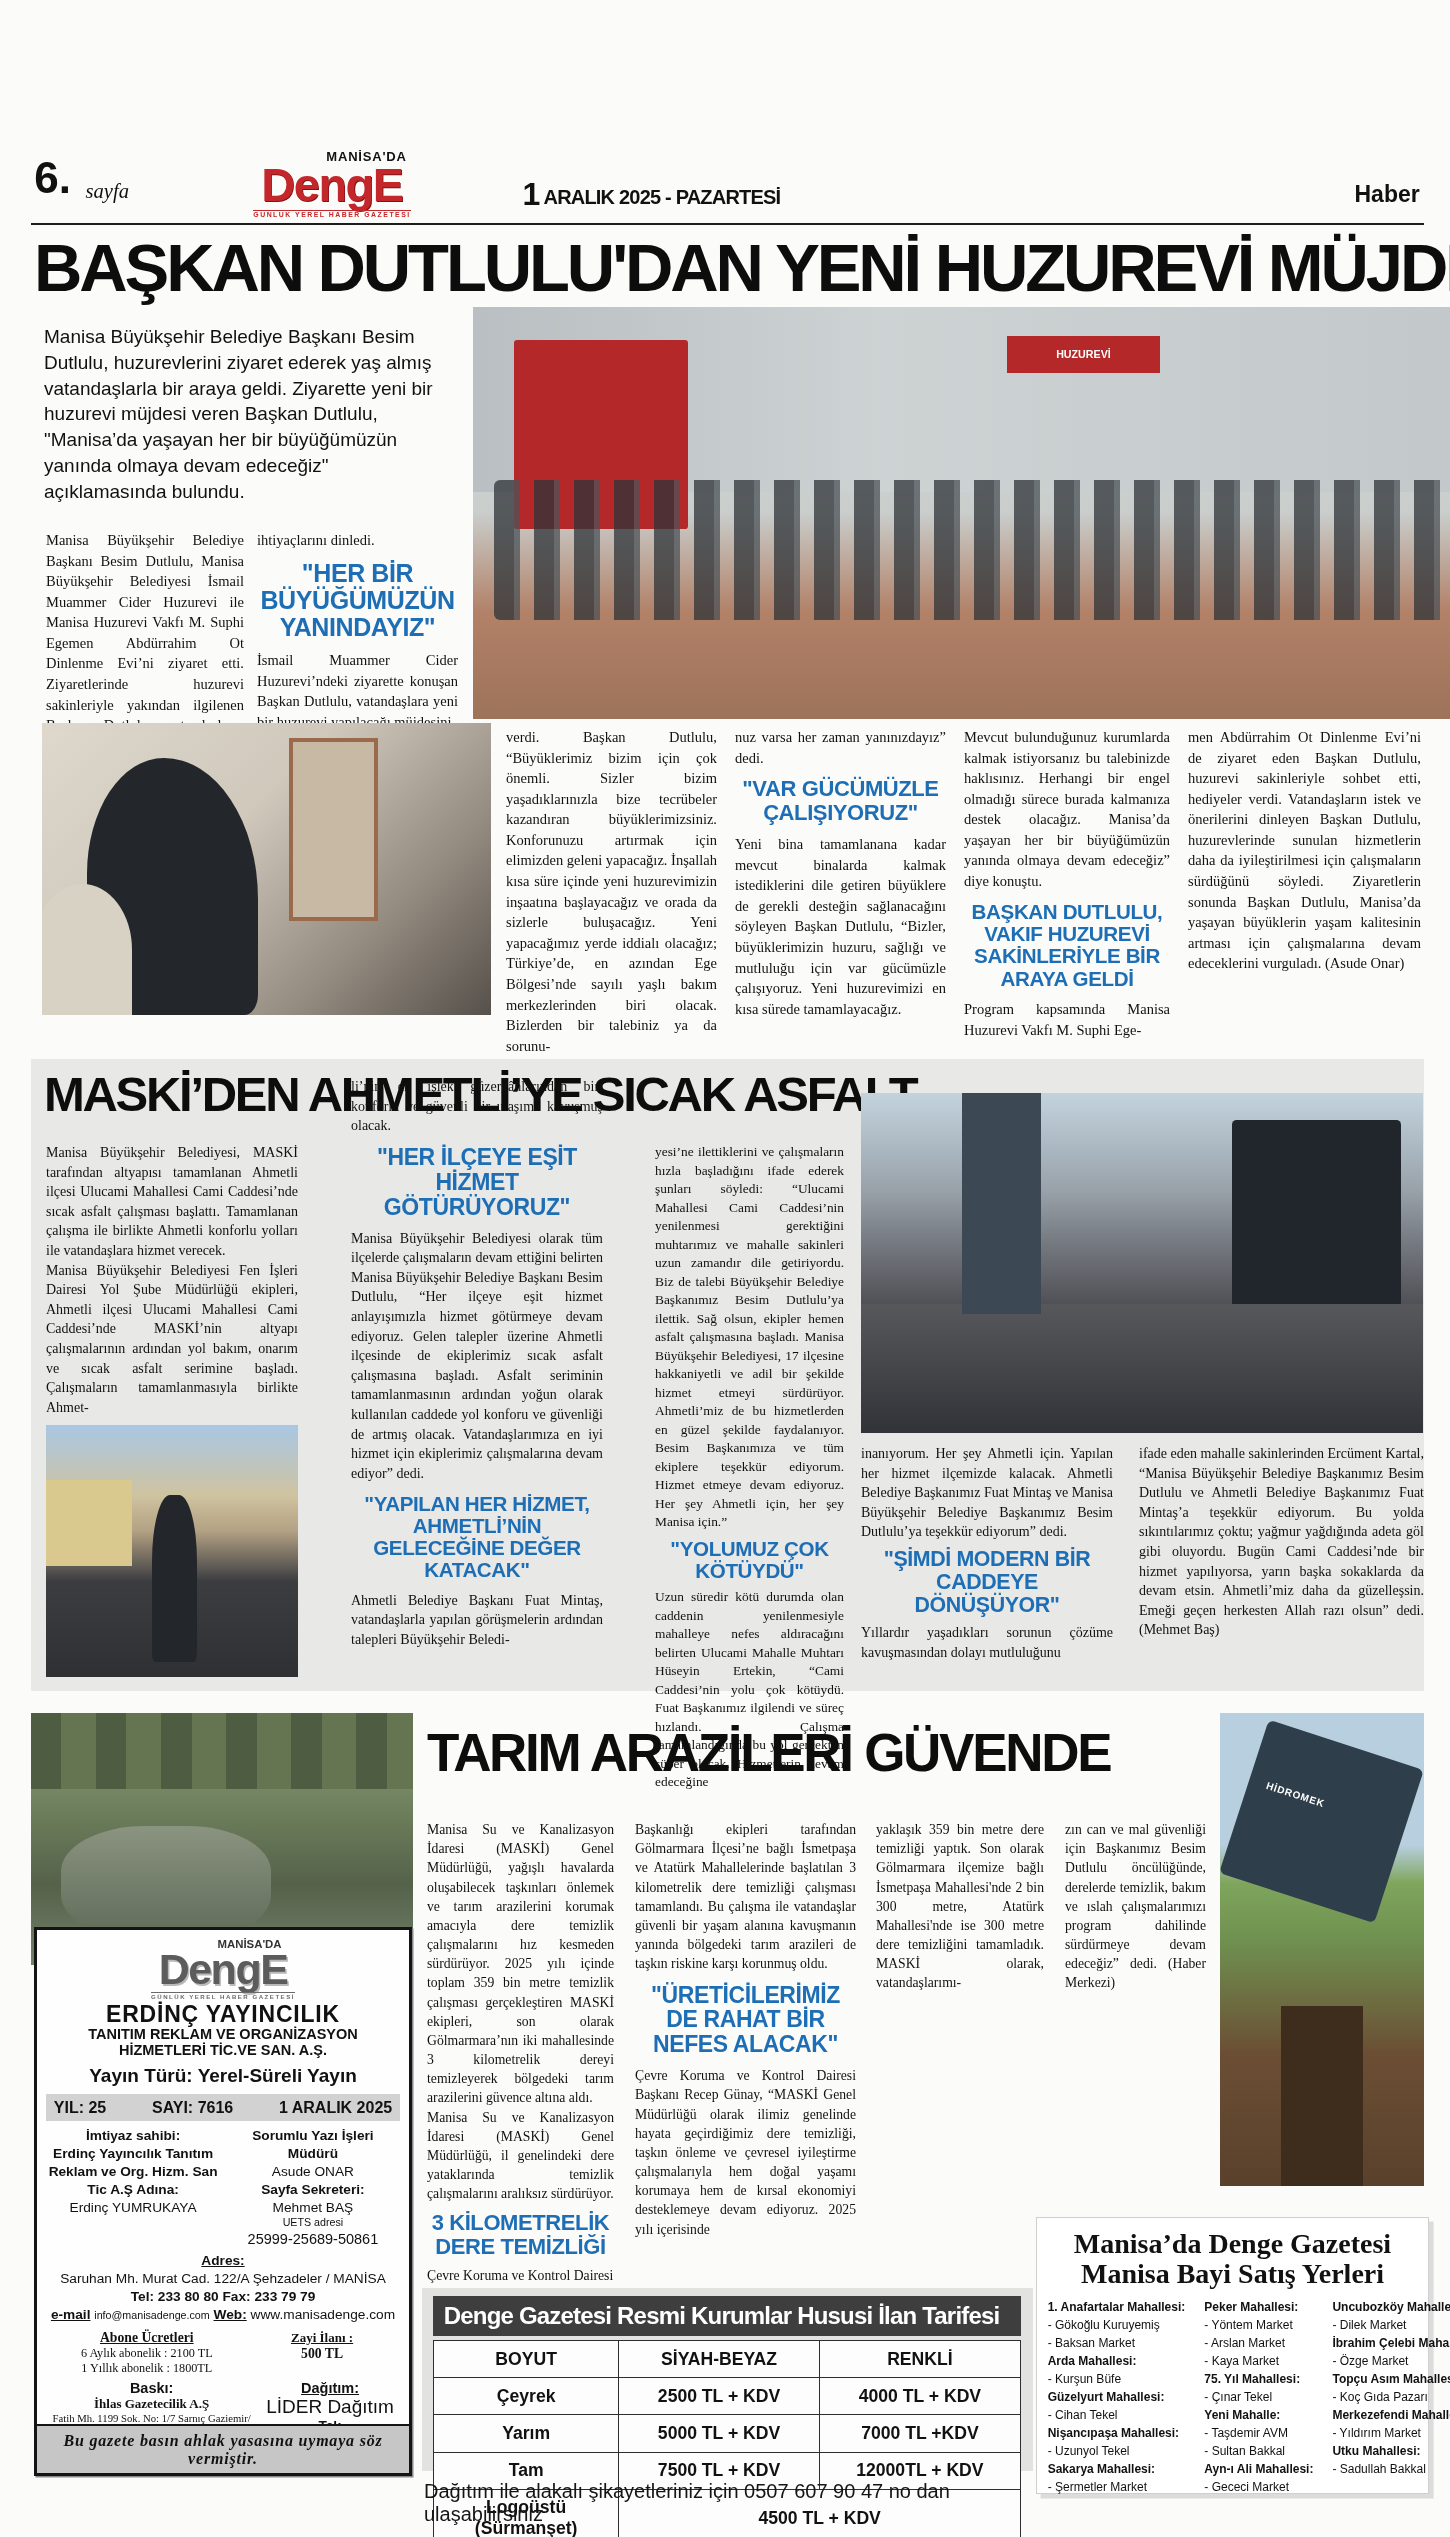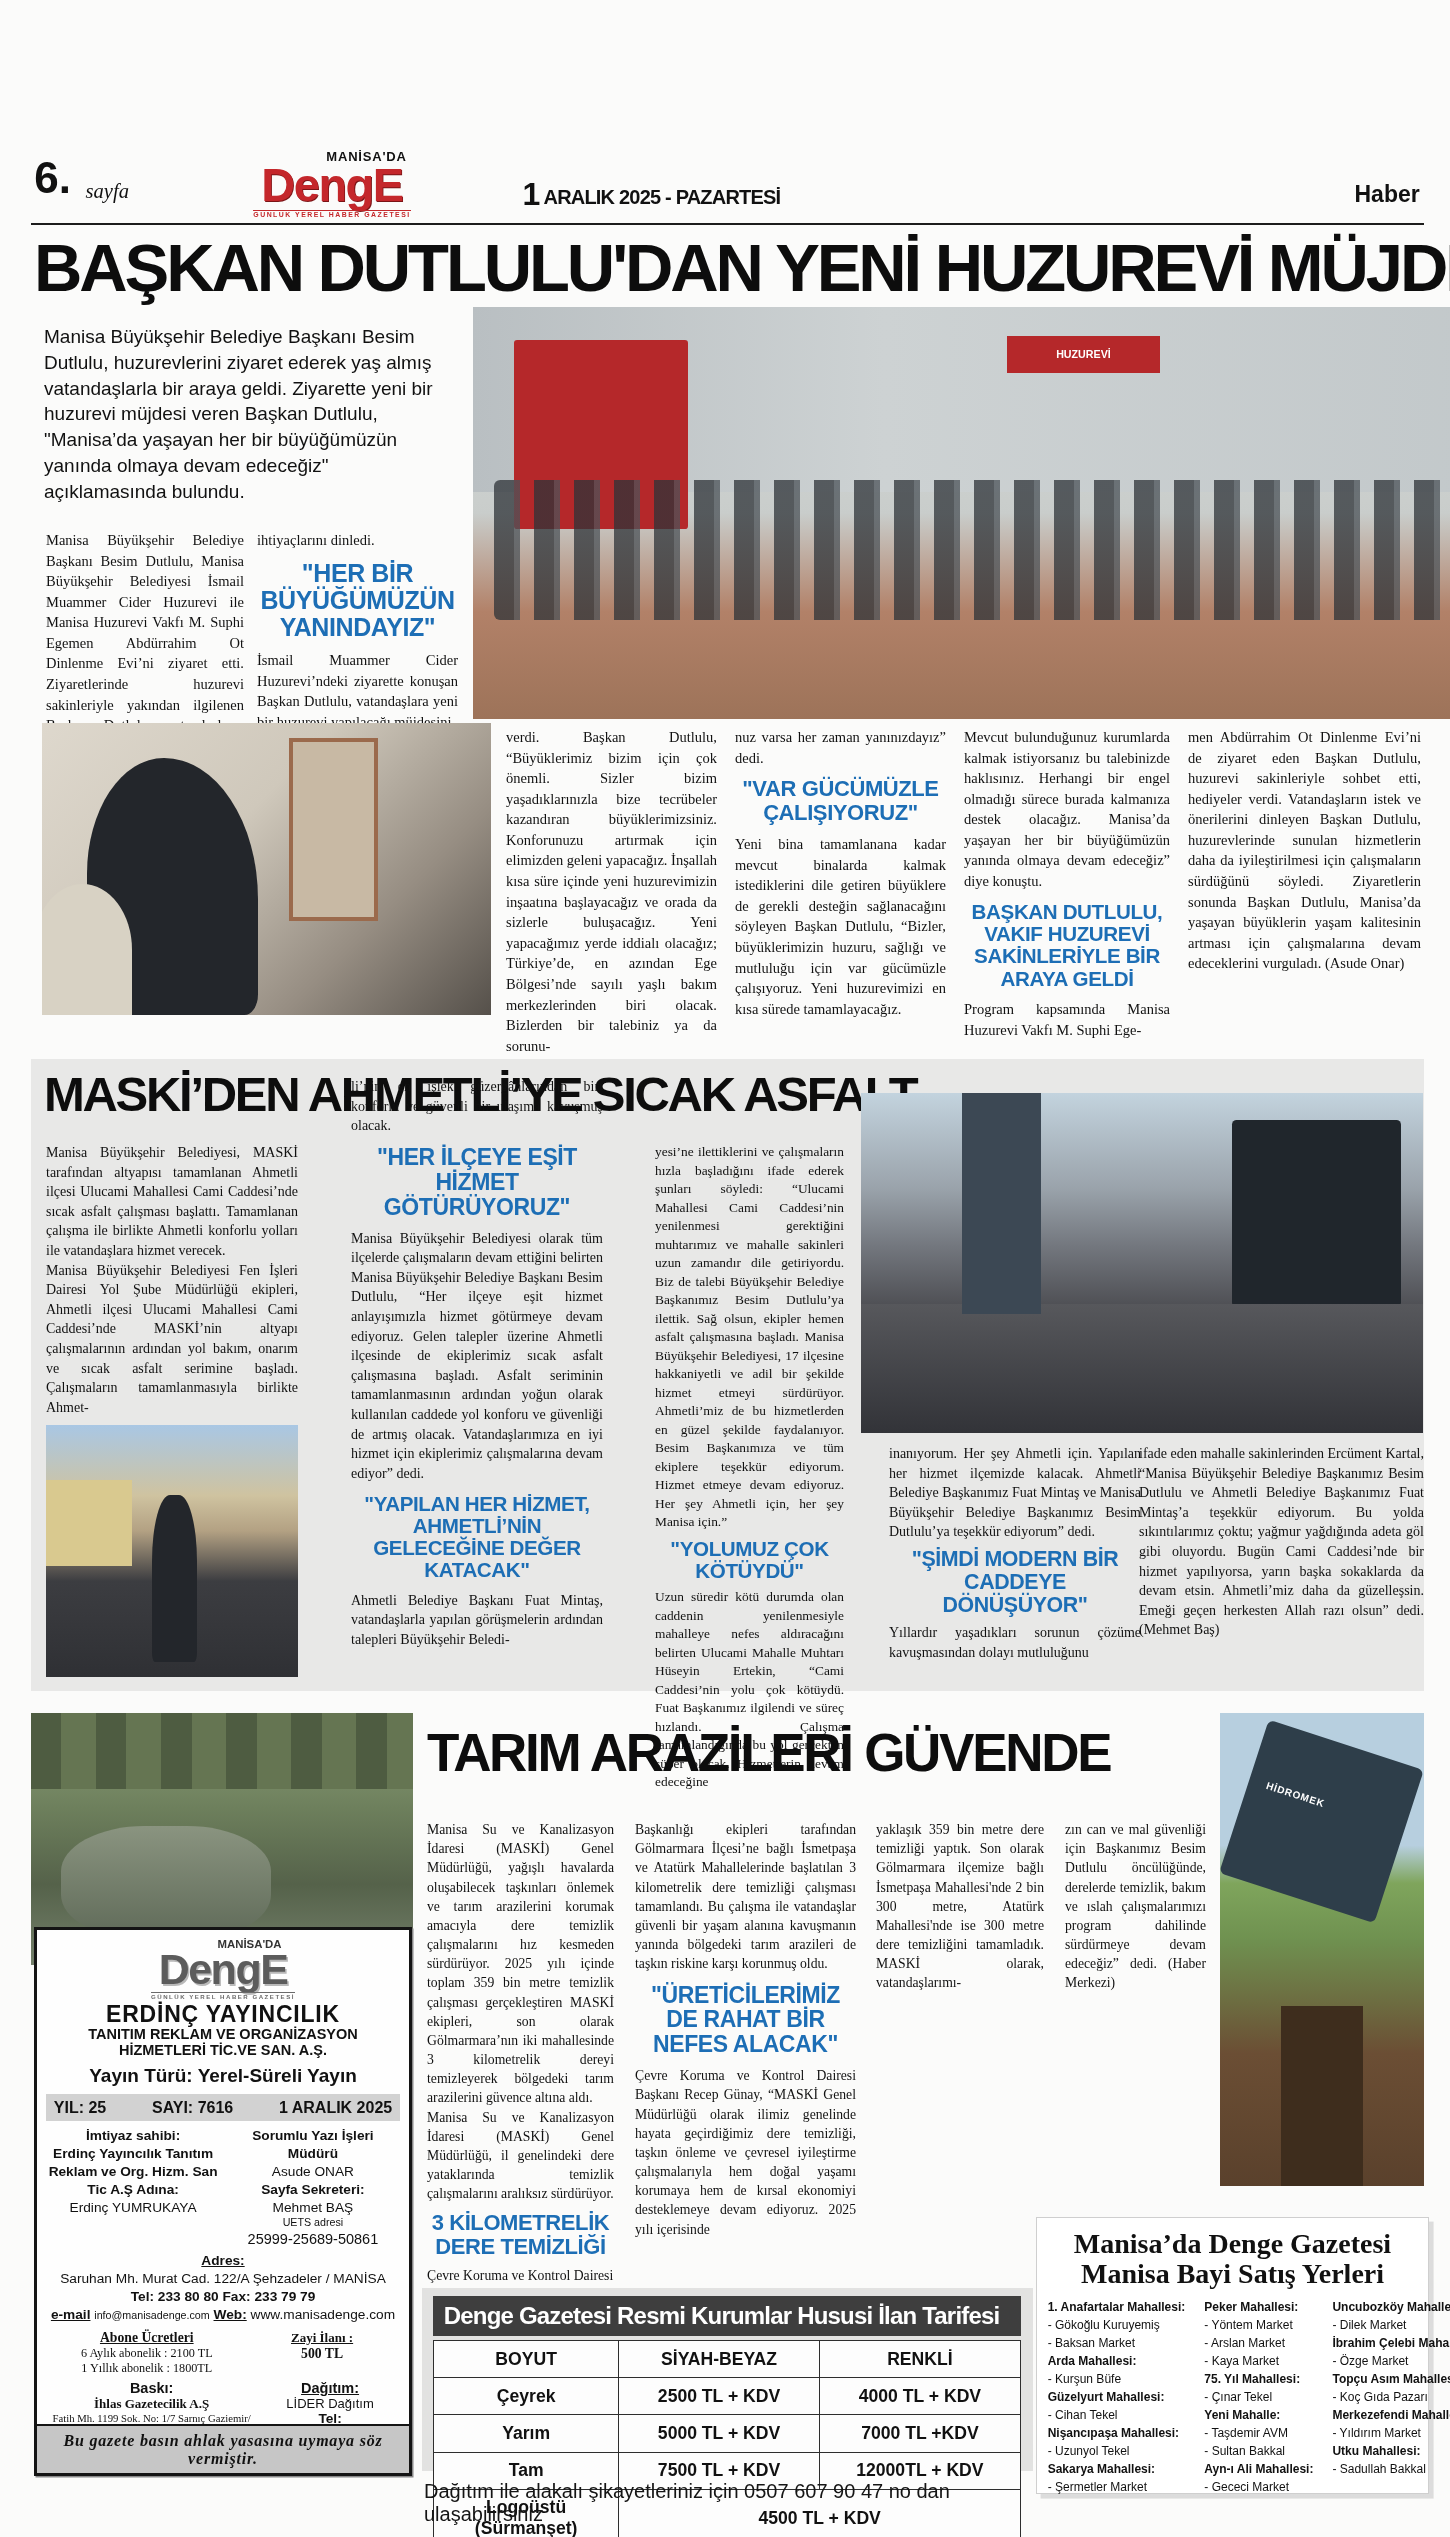--- a/index.html
+++ b/index.html
@@ -110,21 +110,21 @@
   <div class="bh bh3" style="font-size:20.6px;">"YAPILAN HER HİZMET, AHMETLİ’NİN GELECEĞİNE DEĞER KATACAK"</div>
   <div class="serifcol a2col">Ahmetli Belediye Başkanı Fuat Mintaş, vatandaşlarla yapılan görüşmelerin ardından talepleri Büyükşehir Beledi-</div>
 </div>
 
 <div class="abs" style="left:655px;top:1143px;width:189px;height:534px;">
   <div class="serifcol" style="font-size:13.4px;line-height:1.38;">yesi’ne ilettiklerini ve çalışmaların hızla başladığını ifade ederek şunları söyledi: “Ulucami Mahallesi Cami Caddesi’nin yenilenmesi gerektiğini muhtarımız ve mahalle sakinleri uzun zamandır dile getiriyordu. Biz de talebi Büyükşehir Belediye Başkanımız Besim Dutlulu’ya ilettik. Sağ olsun, ekipler hemen asfalt çalışmasına başladı. Manisa Büyükşehir Belediyesi, 17 ilçesine hakkaniyetli ve adil bir şekilde hizmet etmeyi sürdürüyor. Ahmetli’miz de bu hizmetlerden en güzel şekilde faydalanıyor. Besim Başkanımıza ve tüm ekiplere teşekkür ediyorum. Hizmet etmeye devam ediyoruz. Her şey Ahmetli için, her şey Manisa için.”</div>
   <div class="bh bh3" style="font-size:20.6px;margin:6.1px 0;">"YOLUMUZ ÇOK KÖTÜYDÜ"</div>
   <div class="serifcol" style="font-size:13.4px;line-height:1.38;">Uzun süredir kötü durumda olan caddenin yenilenmesiyle mahalleye nefes aldıracağını belirten Ulucami Mahalle Muhtarı Hüseyin Ertekin, “Cami Caddesi’nin yolu çok kötüydü. Fuat Başkanımız ilgilendi ve süreç hızlandı. Çalışma tamamlandığında bu yol gerçekten süper olacak. Hizmetlerin devam edeceğine</div>
 </div>
 
-<div class="abs" style="left:889px;top:1444px;width:252px;height:237px;">
+<div class="abs" style="left:861px;top:1444px;width:252px;height:237px;">
   <div class="serifcol a2col">inanıyorum. Her şey Ahmetli için. Yapılan her hizmet ilçemizde kalacak. Ahmetli Belediye Başkanımız Fuat Mintaş ve Manisa Büyükşehir Belediye Başkanımız Besim Dutlulu’ya teşekkür ediyorum” dedi.</div>
   <div class="bh bh3" style="font-size:21.4px;margin:6.1px 0;">"ŞİMDİ MODERN BİR CADDEYE DÖNÜŞÜYOR"</div>
   <div class="serifcol a2col">Yıllardır yaşadıkları sorunun çözüme kavuşmasından dolayı mutluluğunu</div>
 </div>
 
 <div class="abs serifcol a2col" style="left:1139px;top:1444px;width:285px;height:237px;">ifade eden mahalle sakinlerinden Ercüment Kartal, “Manisa Büyükşehir Belediye Başkanımız Besim Dutlulu ve Ahmetli Belediye Başkanımız Fuat Mintaş’a teşekkür ediyorum. Bu yolda sıkıntılarımız çoktu; yağmur yağdığında adeta göl gibi oluyordu. Bugün Cami Caddesi’nde bir hizmet yapılıyorsa, yarın başka sokaklarda da devam etsin. Ahmetli’miz daha da güzelleşsin. Emeği geçen herkesten Allah razı olsun” dedi. (Mehmet Baş)</div>
 
 <div class="ph" style="left:30.5px;top:1713px;width:382px;height:252px;background:linear-gradient(180deg,#8fa27b 0%,#6d7f5c 38%,#55624a 68%,#74806b 100%);">
   <div style="left:8%;top:45%;width:55%;height:45%;background:linear-gradient(180deg,#8a9480,#5f6a58);border-radius:40%;"></div>
   <div style="left:0;top:0;width:100%;height:30%;background:repeating-linear-gradient(90deg,#4e5c41 0 30.5px,#657552 30.5px 65px);"></div>
@@ -208,21 +208,21 @@
   </div>
   <div style="display:flex;padding:4.6px 7.6px 0 7.6px;">
     <div style="flex:1.5;text-align:center;">
       <div style="font-weight:700;font-size:14.5px;">Baskı:</div>
       <div style="font-weight:700;font-size:13px;font-family:'Liberation Serif',serif;">İhlas Gazetecilik A.Ş</div>
       <div class="small" style="font-family:'Liberation Serif',serif;">Fatih Mh. 1199 Sok. No: 1/7 Sarnıç Gaziemir/İzmir</div>
       <div class="small" style="font-family:'Liberation Serif',serif;">Tel: 0232 483 96 60</div>
     </div>
     <div style="flex:1;text-align:center;">
       <div style="font-weight:700;text-decoration:underline;font-size:14.5px;">Dağıtım:</div>
-      <div style="font-size:13px;">LİDER Dağıtım</div>
+      <div style="font-size:19px;">LİDER Dağıtım</div>
       <div style="font-weight:700;text-decoration:underline;font-size:13.7px;">Tel:</div>
       <div style="font-size:15.3px;">0507 607 90 47</div>
     </div>
   </div>
   <div style="position:absolute;left:0;bottom:0;width:100%;background:#c6c6c6;border-top:2.3px solid #141414;padding:5.3px 0;">
     <div style="font-family:'Liberation Serif',serif;font-style:italic;font-weight:700;font-size:16px;text-align:center;letter-spacing:0.8px;">Bu gazete basın ahlak yasasına uymaya söz vermiştir.</div>
   </div>
 </div>
 
 <div class="abs panel" style="left:422px;top:2288px;width:611px;height:183px;background:#e2e2e1;"></div>

